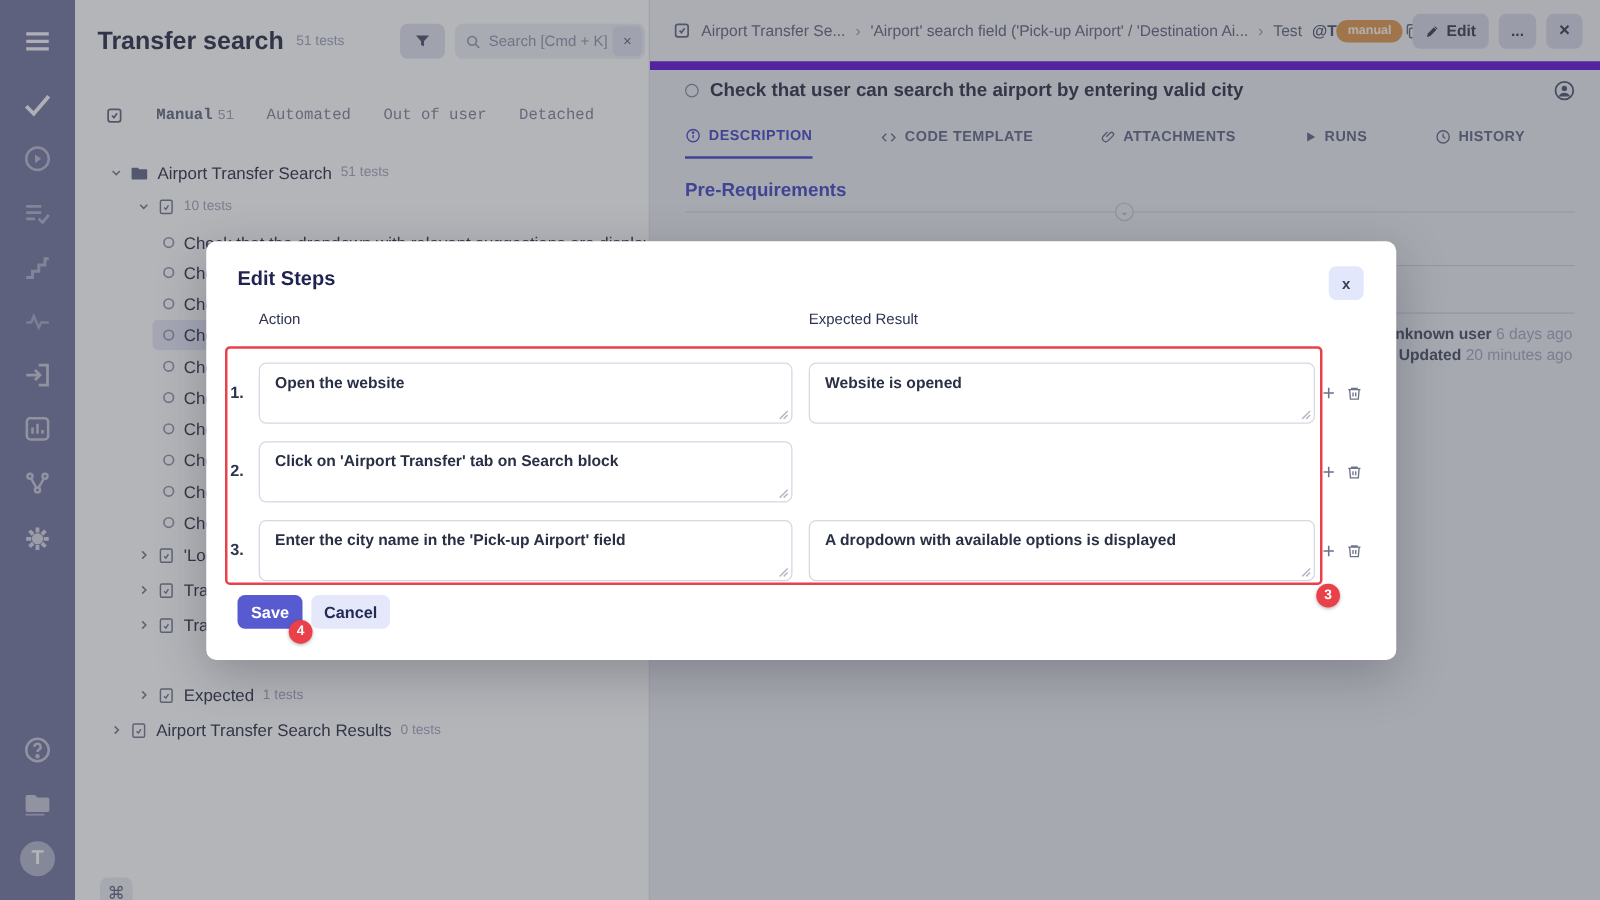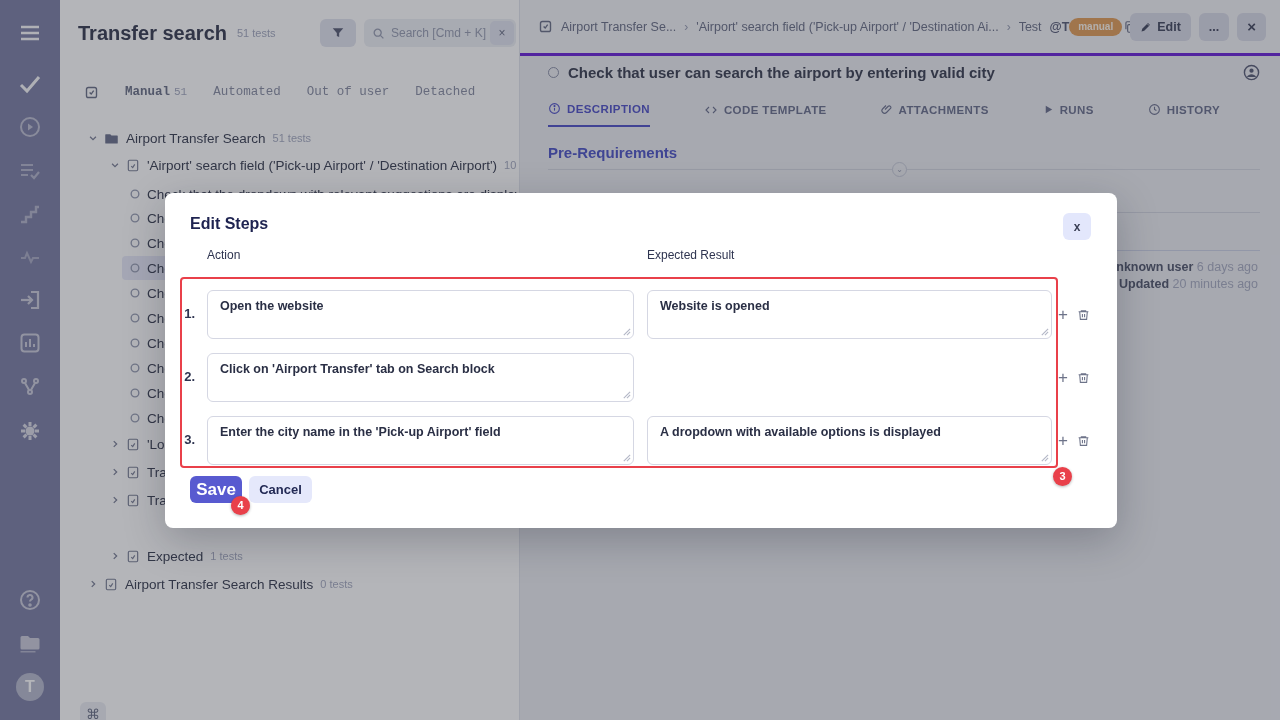--- a/index.html
+++ b/index.html
@@ -30,21 +30,21 @@
   .trow .count { font-size:11px; color:#a8adc2; margin-left:7px; }
   .trow .lbl { margin-left:7px; }
   .tico { flex:0 0 auto; }
   .chev { margin-right:6px; color:#7d8298; flex:0 0 auto; }
   .lv0 { padding-left:28px; } .lv1 { padding-left:50px; } .lv2 { padding-left:70px; }
   #row-highlight { position:absolute; left:62px; right:2px; top:256px; height:24px; background:#e9ebfa; border-radius:4px; }
   .cmd-btn { position:absolute; left:20px; top:702px; width:26px; height:24px; background:#eceef4; border:none; border-radius:6px; color:#6d7389; font-size:14px; cursor:pointer; }
 
   
   #main { position:absolute; left:520px; top:0; width:760px; height:720px; background:#ecedf2; z-index:5; }
-  #topbar { position:absolute; left:0; top:0; width:760px; height:56px; background:#f2f3f7; border-bottom:3px solid #6d28d9; display:flex; align-items:center; padding:0 14px 0 18px; }
+  #topbar { position:absolute; left:0; top:0; width:760px; height:56px; background:#f2f3f7; border-bottom:7px solid #6d28d9; display:flex; align-items:center; padding:0 14px 0 18px; }
   .bc { display:flex; align-items:center; gap:8px; font-size:12.5px; color:#6d7389; flex:1; min-width:0; white-space:nowrap; }
   .bc .sep { color:#9aa0b4; font-size:12px; }
   .bc .tid { font-weight:bold; color:#5c617a; }
   .tb-btn { height:28px; border:none; border-radius:6px; background:#d9dbe7; color:#474c63; font-size:12.5px; font-weight:bold; display:flex; align-items:center; gap:5px; padding:0 10px; margin-left:8px; cursor:pointer; }
   .badge-manual { height:18px; border-radius:9px; background:#e2a05d; color:#fdf6ec; font-size:10px; font-weight:bold; padding:0 9px; line-height:18px; margin-left:8px; }
   .case-title-row { position:absolute; left:28px; top:64px; right:50px; display:flex; align-items:center; gap:9px; }
   .case-title { font-size:15px; font-weight:bold; color:#3f4456; white-space:nowrap; overflow:hidden; }
   .status-circle { width:11px; height:11px; border:1.6px solid #8d93a9; border-radius:50%; flex:0 0 auto; }
   .avatar { position:absolute; right:20px; top:64px; color:#5c617a; }
   .tabs { position:absolute; left:28px; top:102px; width:672px; display:flex; justify-content:space-between; }
@@ -65,21 +65,21 @@
   .modal-close { position:absolute; right:26px; top:20px; width:28px; height:27px; background:#e3e7fc; border:none; border-radius:6px; color:#3a3f55; font-size:12px; font-weight:bold; cursor:pointer; }
   .col-h { position:absolute; top:55px; font-size:12px; font-weight:500; color:#2e3450; }
   #red-rect { position:absolute; left:15px; top:84px; width:878px; height:191px; border:2px solid #e9404a; border-radius:4px; pointer-events:none; }
   .step-num { position:absolute; width:18px; text-align:right; font-size:13px; font-weight:600; color:#2e3450; }
   .ta-wrap { position:absolute; height:49px; }
   .ta-wrap textarea { width:100%; height:100%; resize:none; border:1px solid #d5d7e3; border-radius:6px; padding:8px 12px; font-family:inherit; font-size:12.5px; font-weight:600; color:#2a2f45; outline:none; background:#fff; overflow:hidden; }
   .grip { position:absolute; right:3px; bottom:3px; pointer-events:none; }
   .row-act { position:absolute; width:38px; display:flex; align-items:center; gap:9px; color:#6d7389; }
   .plus-btn,.trash-btn { background:none; border:none; padding:0; color:#6d7389; cursor:pointer; }
   .plus-btn { font-size:17px; line-height:1; font-weight:normal; }
-  .btn-save { position:absolute; left:25px; top:283px; width:52px; height:27px; background:#585ad0; color:#ffffff; border:none; border-radius:6px; font-size:17px; font-weight:bold; cursor:pointer; }
+  .btn-save { position:absolute; left:25px; top:283px; width:52px; height:27px; background:#585ad0; color:#ffffff; border:none; border-radius:6px; font-size:13px; font-weight:bold; cursor:pointer; }
   .btn-cancel { position:absolute; left:84px; top:283px; width:63px; height:27px; background:#e5e8fb; color:#232a55; border:none; border-radius:6px; font-size:13px; font-weight:bold; cursor:pointer; }
 
   .ann { position:absolute; width:19px; height:19px; border-radius:50%; background:#e9404a; color:#fff; font-size:11px; font-weight:bold; text-align:center; line-height:19px; z-index:120; box-shadow:0 1px 3px rgba(0,0,0,.3); }
 </style>
 </head>
 <body>
 
 <div id="sidebar">
   <span class="rail-icon op95" style="top:21px">
     <svg viewBox="0 0 24 24" stroke="currentColor" stroke-width="2.6" fill="none">
@@ -214,21 +214,20 @@
         <svg width="10" height="10" viewBox="0 0 24 24" stroke="currentColor" stroke-width="3" fill="none">
           <path d="M5 9l7 7 7-7"></path>
         </svg>
       </span>
     <span class="tico">
         <svg width="14" height="15" viewBox="0 0 24 24" stroke="#7d8298" stroke-width="2" fill="none">
           <rect x="4" y="3" width="16" height="18" rx="2"></rect>
           <path d="M9 13l2.5 2.5L15 10"></path>
         </svg>
       </span>
-    <span class="lbl">'Airport' search field ('Pick-up Airport' / 'Destination Airport')</span>
     <span class="count">10 tests</span>
   </div>
 
   <div class="trow lv2" style="top:182px">
     <span class="tico">
         <svg width="10" height="10" viewBox="0 0 12 12" stroke="#9aa0b5" stroke-width="1.6" fill="none">
           <circle cx="6" cy="6" r="4.6"></circle>
         </svg>
       </span>
     <span class="lbl">Check that the dropdown with relevant suggestions are displayed i</span>

